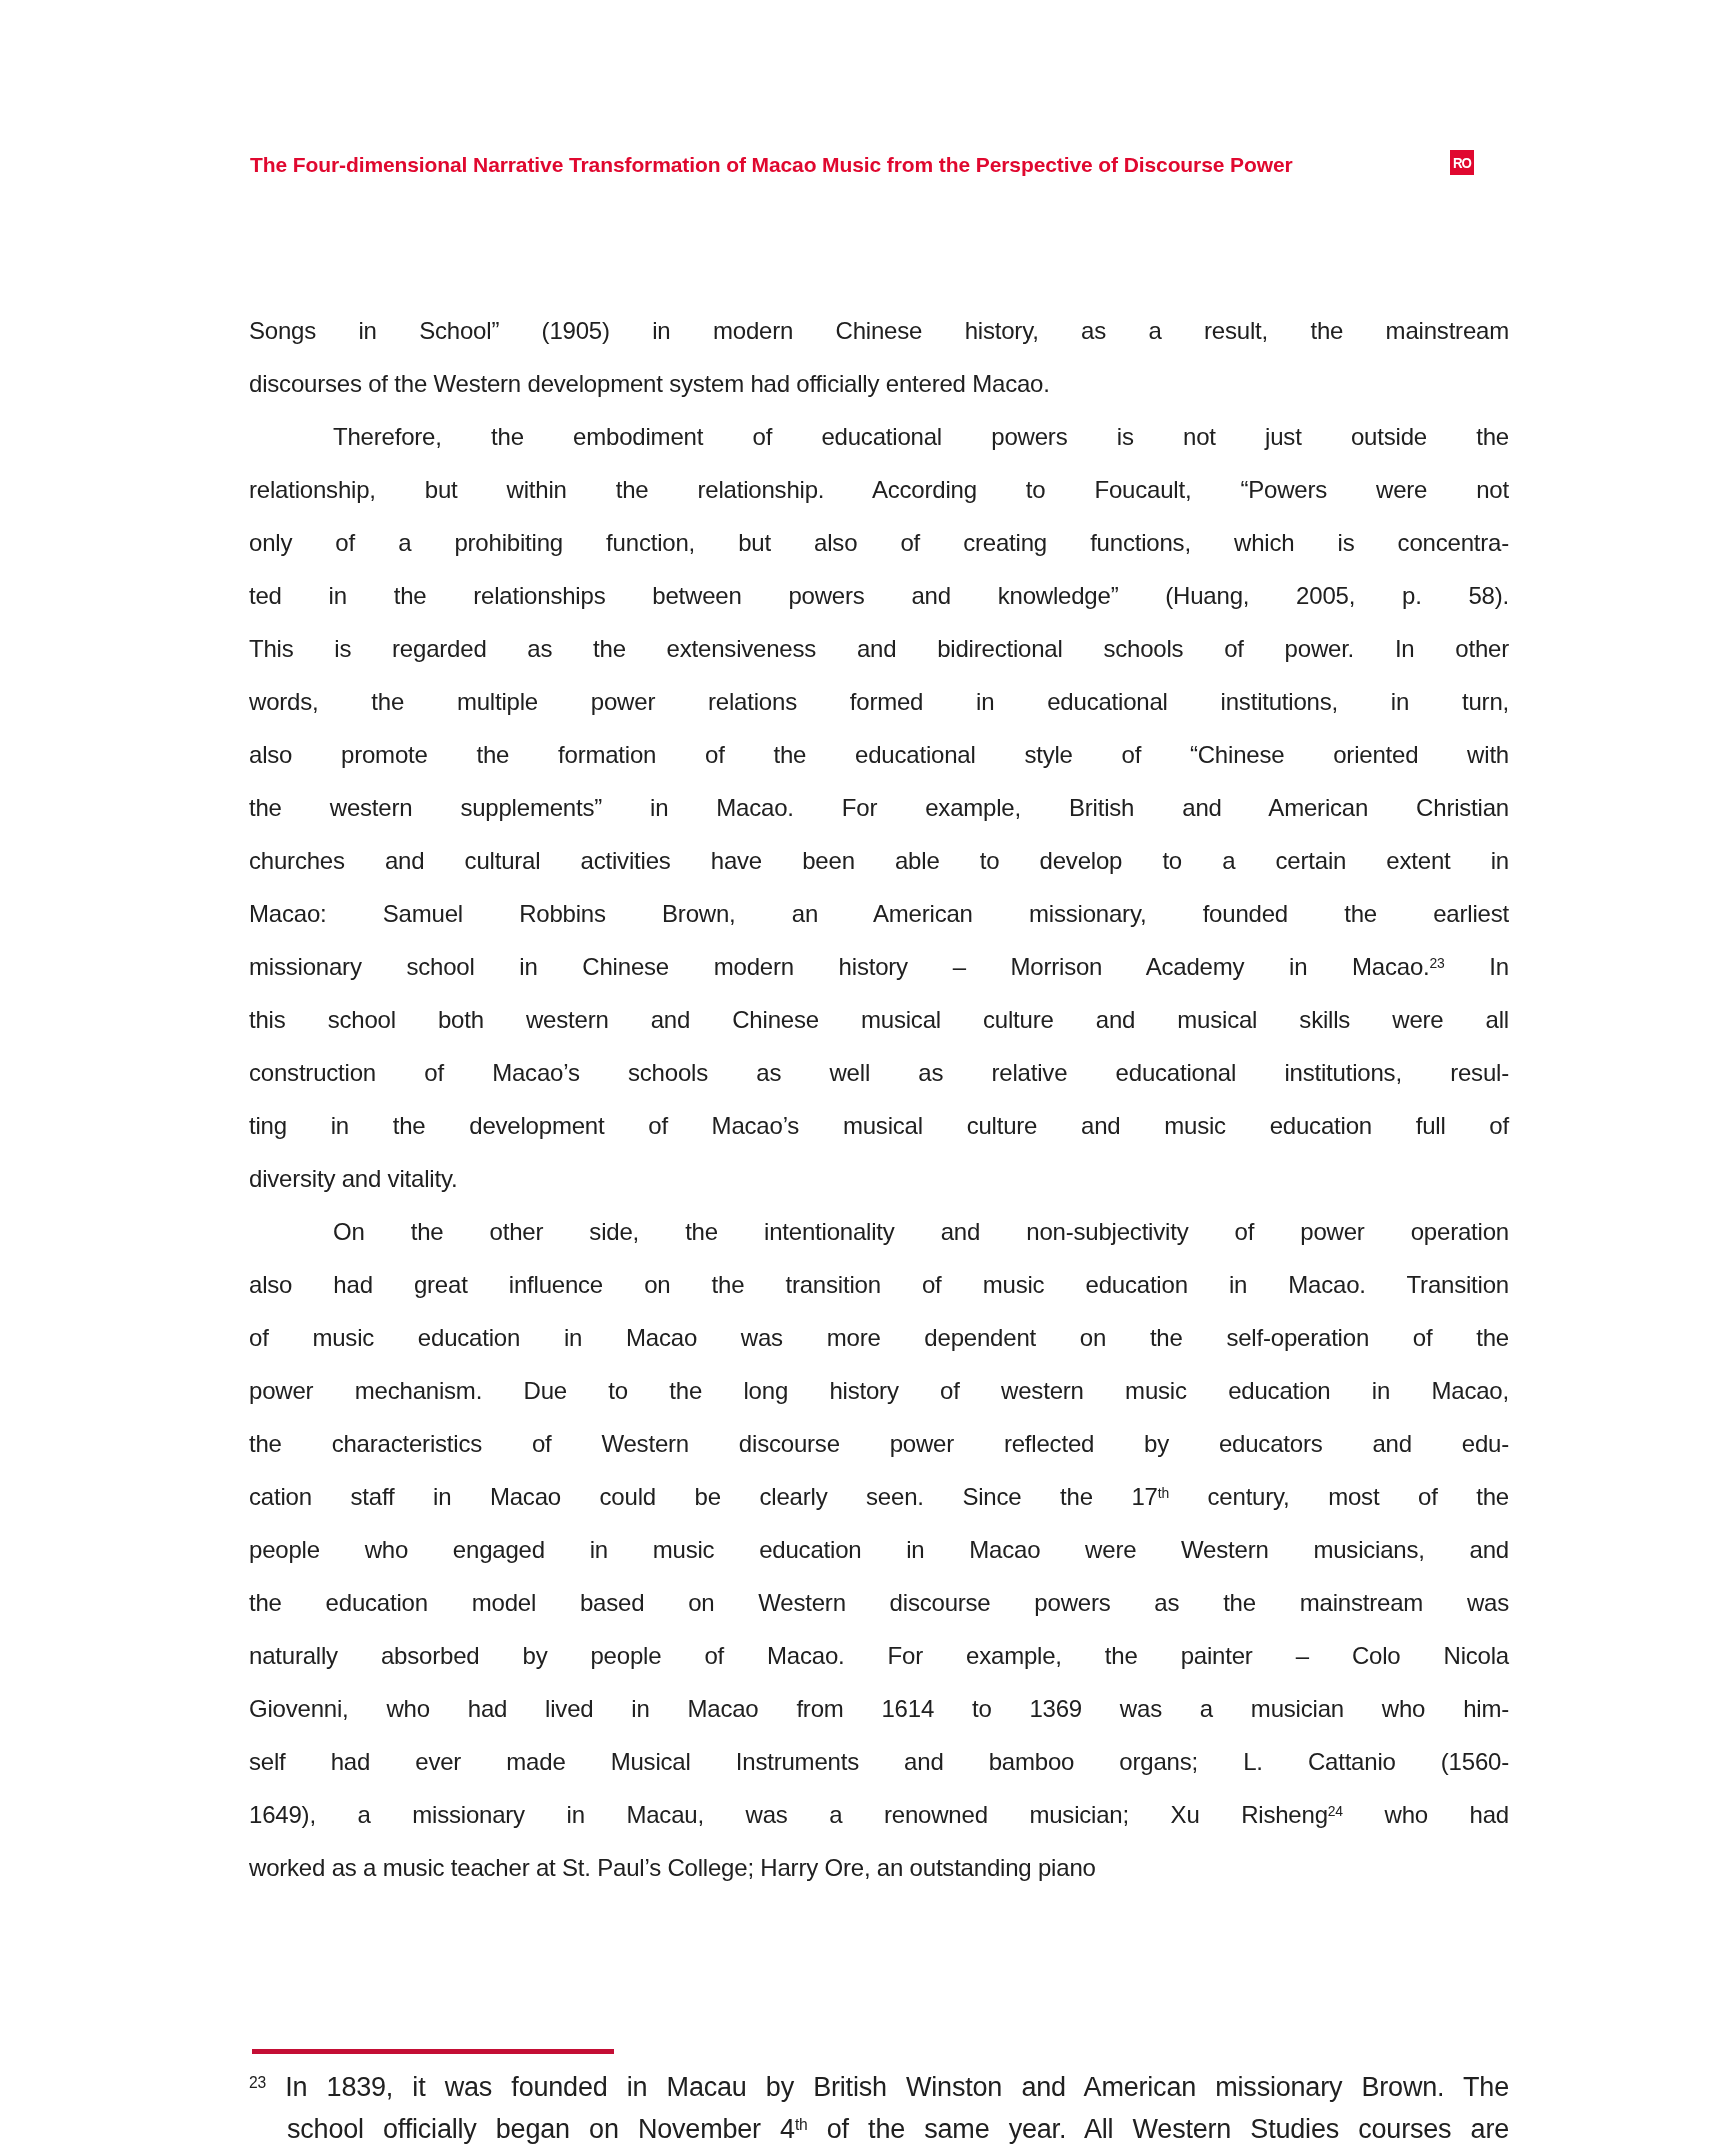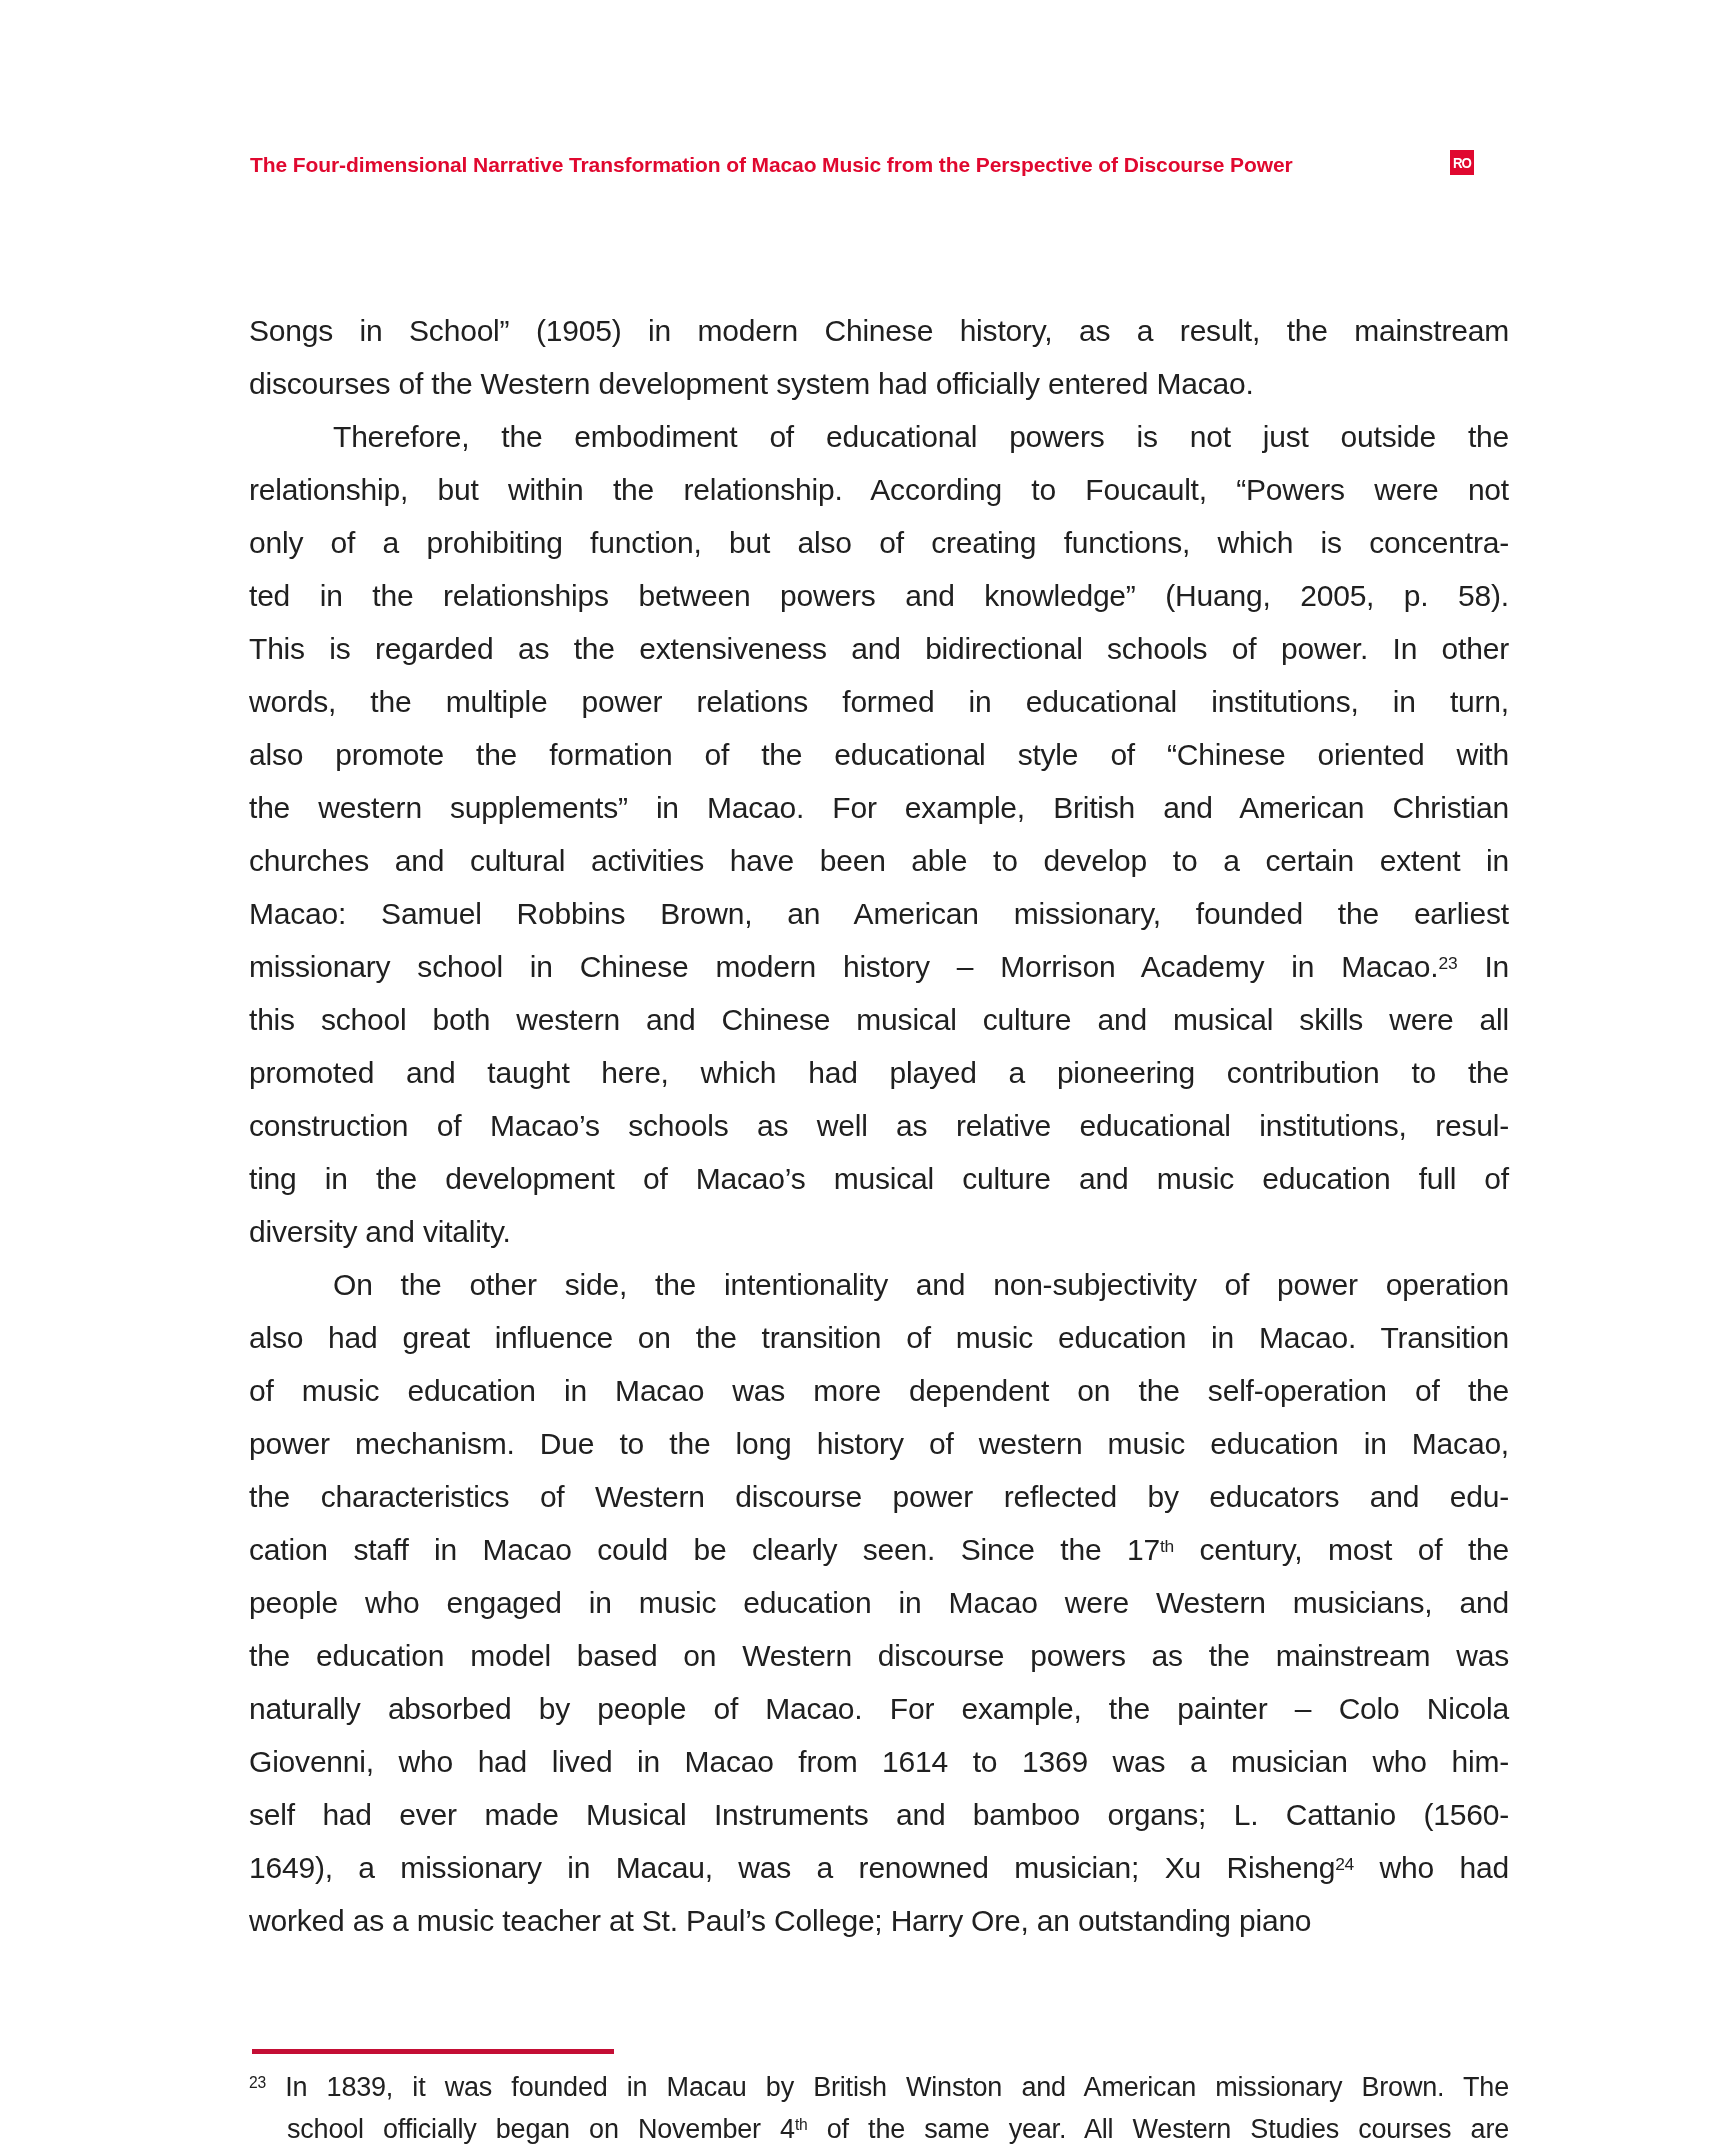--- a/index.html
+++ b/index.html
@@ -50,21 +50,21 @@
     letter-spacing:-0.9px;
     transform:scaleY(1.15);
   }
 
   
   .body-text{
     position:absolute;
     left:249px;
     top:304px;
     width:1260px;
-    font-size:30px;
+    font-size:24px;
     line-height:53px;
     letter-spacing:-0.2px;
     color:var(--ink);
   }
   .body-text .line{
     text-align:justify;
     text-align-last:justify;
   }
   .body-text .para .line:last-child{
     text-align-last:left;
@@ -129,21 +129,20 @@
         <div class="line">only of a prohibiting function, but also of creating functions, which is concentra-</div>
         <div class="line">ted in the relationships between powers and knowledge” (Huang, 2005, p. 58).</div>
         <div class="line">This is regarded as the extensiveness and bidirectional schools of power. In other</div>
         <div class="line">words, the multiple power relations formed in educational institutions, in turn,</div>
         <div class="line">also promote the formation of the educational style of “Chinese oriented with</div>
         <div class="line">the western supplements” in Macao. For example, British and American Christian</div>
         <div class="line">churches and cultural activities have been able to develop to a certain extent in</div>
         <div class="line">Macao: Samuel Robbins Brown, an American missionary, founded the earliest</div>
         <div class="line">missionary school in Chinese modern history – Morrison Academy in Macao.<sup>23</sup> In</div>
         <div class="line">this school both western and Chinese musical culture and musical skills were all</div>
-        <div class="line">promoted and taught here, which had played a pioneering contribution to the</div>
         <div class="line">construction of Macao’s schools as well as relative educational institutions, resul-</div>
         <div class="line">ting in the development of Macao’s musical culture and music education full of</div>
         <div class="line">diversity and vitality.</div>
       </div>
       <div class="para indented">
         <div class="line">On the other side, the intentionality and non-subjectivity of power operation</div>
         <div class="line">also had great influence on the transition of music education in Macao. Transition</div>
         <div class="line">of music education in Macao was more dependent on the self-operation of the</div>
         <div class="line">power mechanism. Due to the long history of western music education in Macao,</div>
         <div class="line">the characteristics of Western discourse power reflected by educators and edu-</div>

